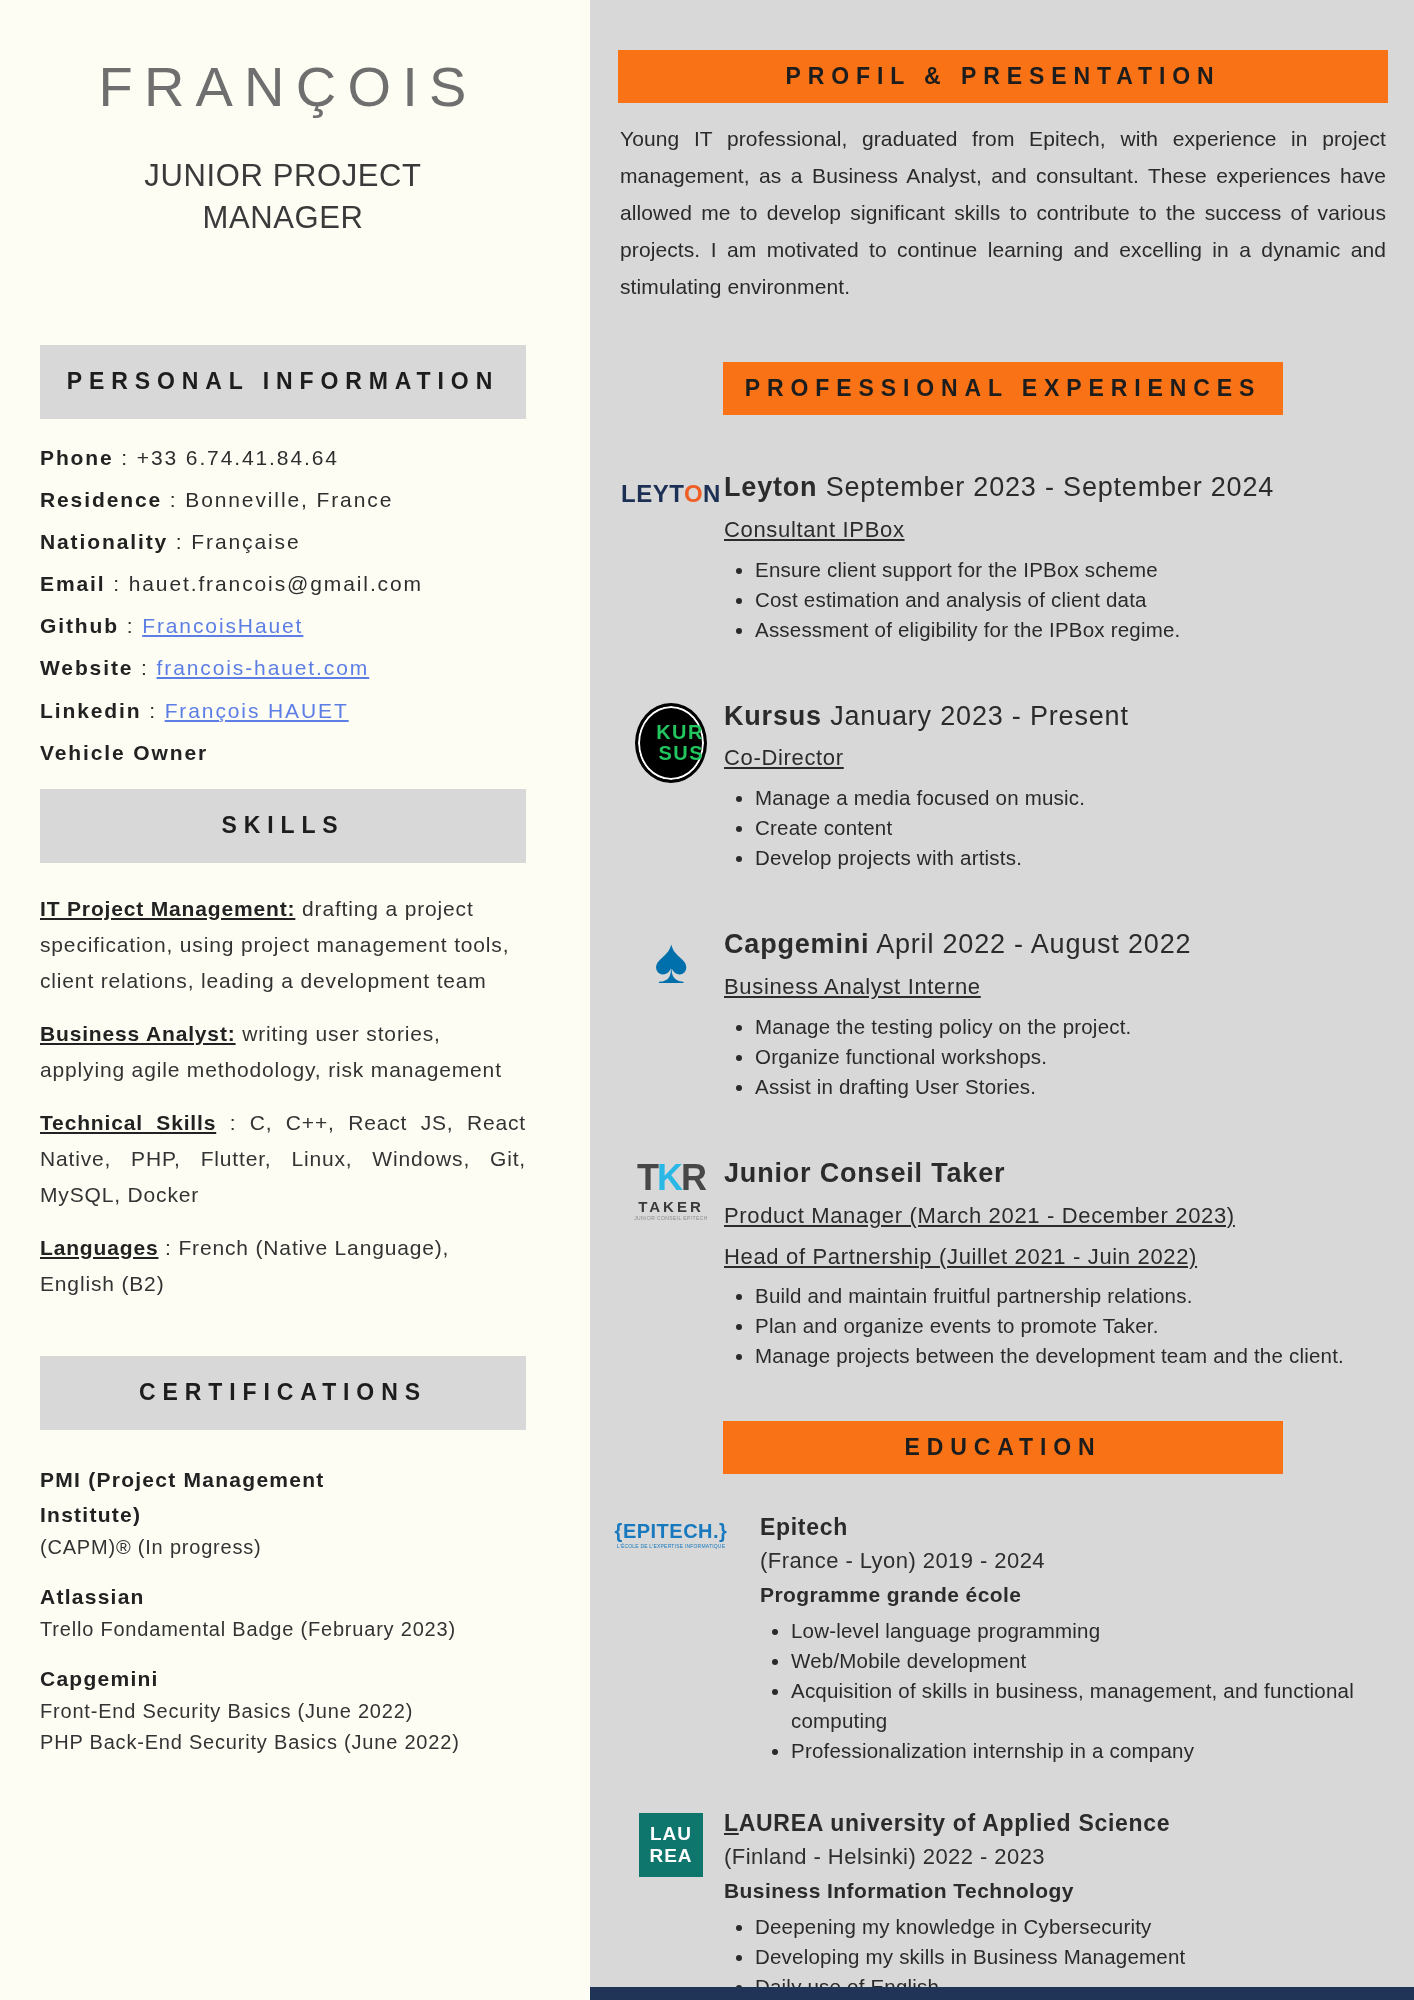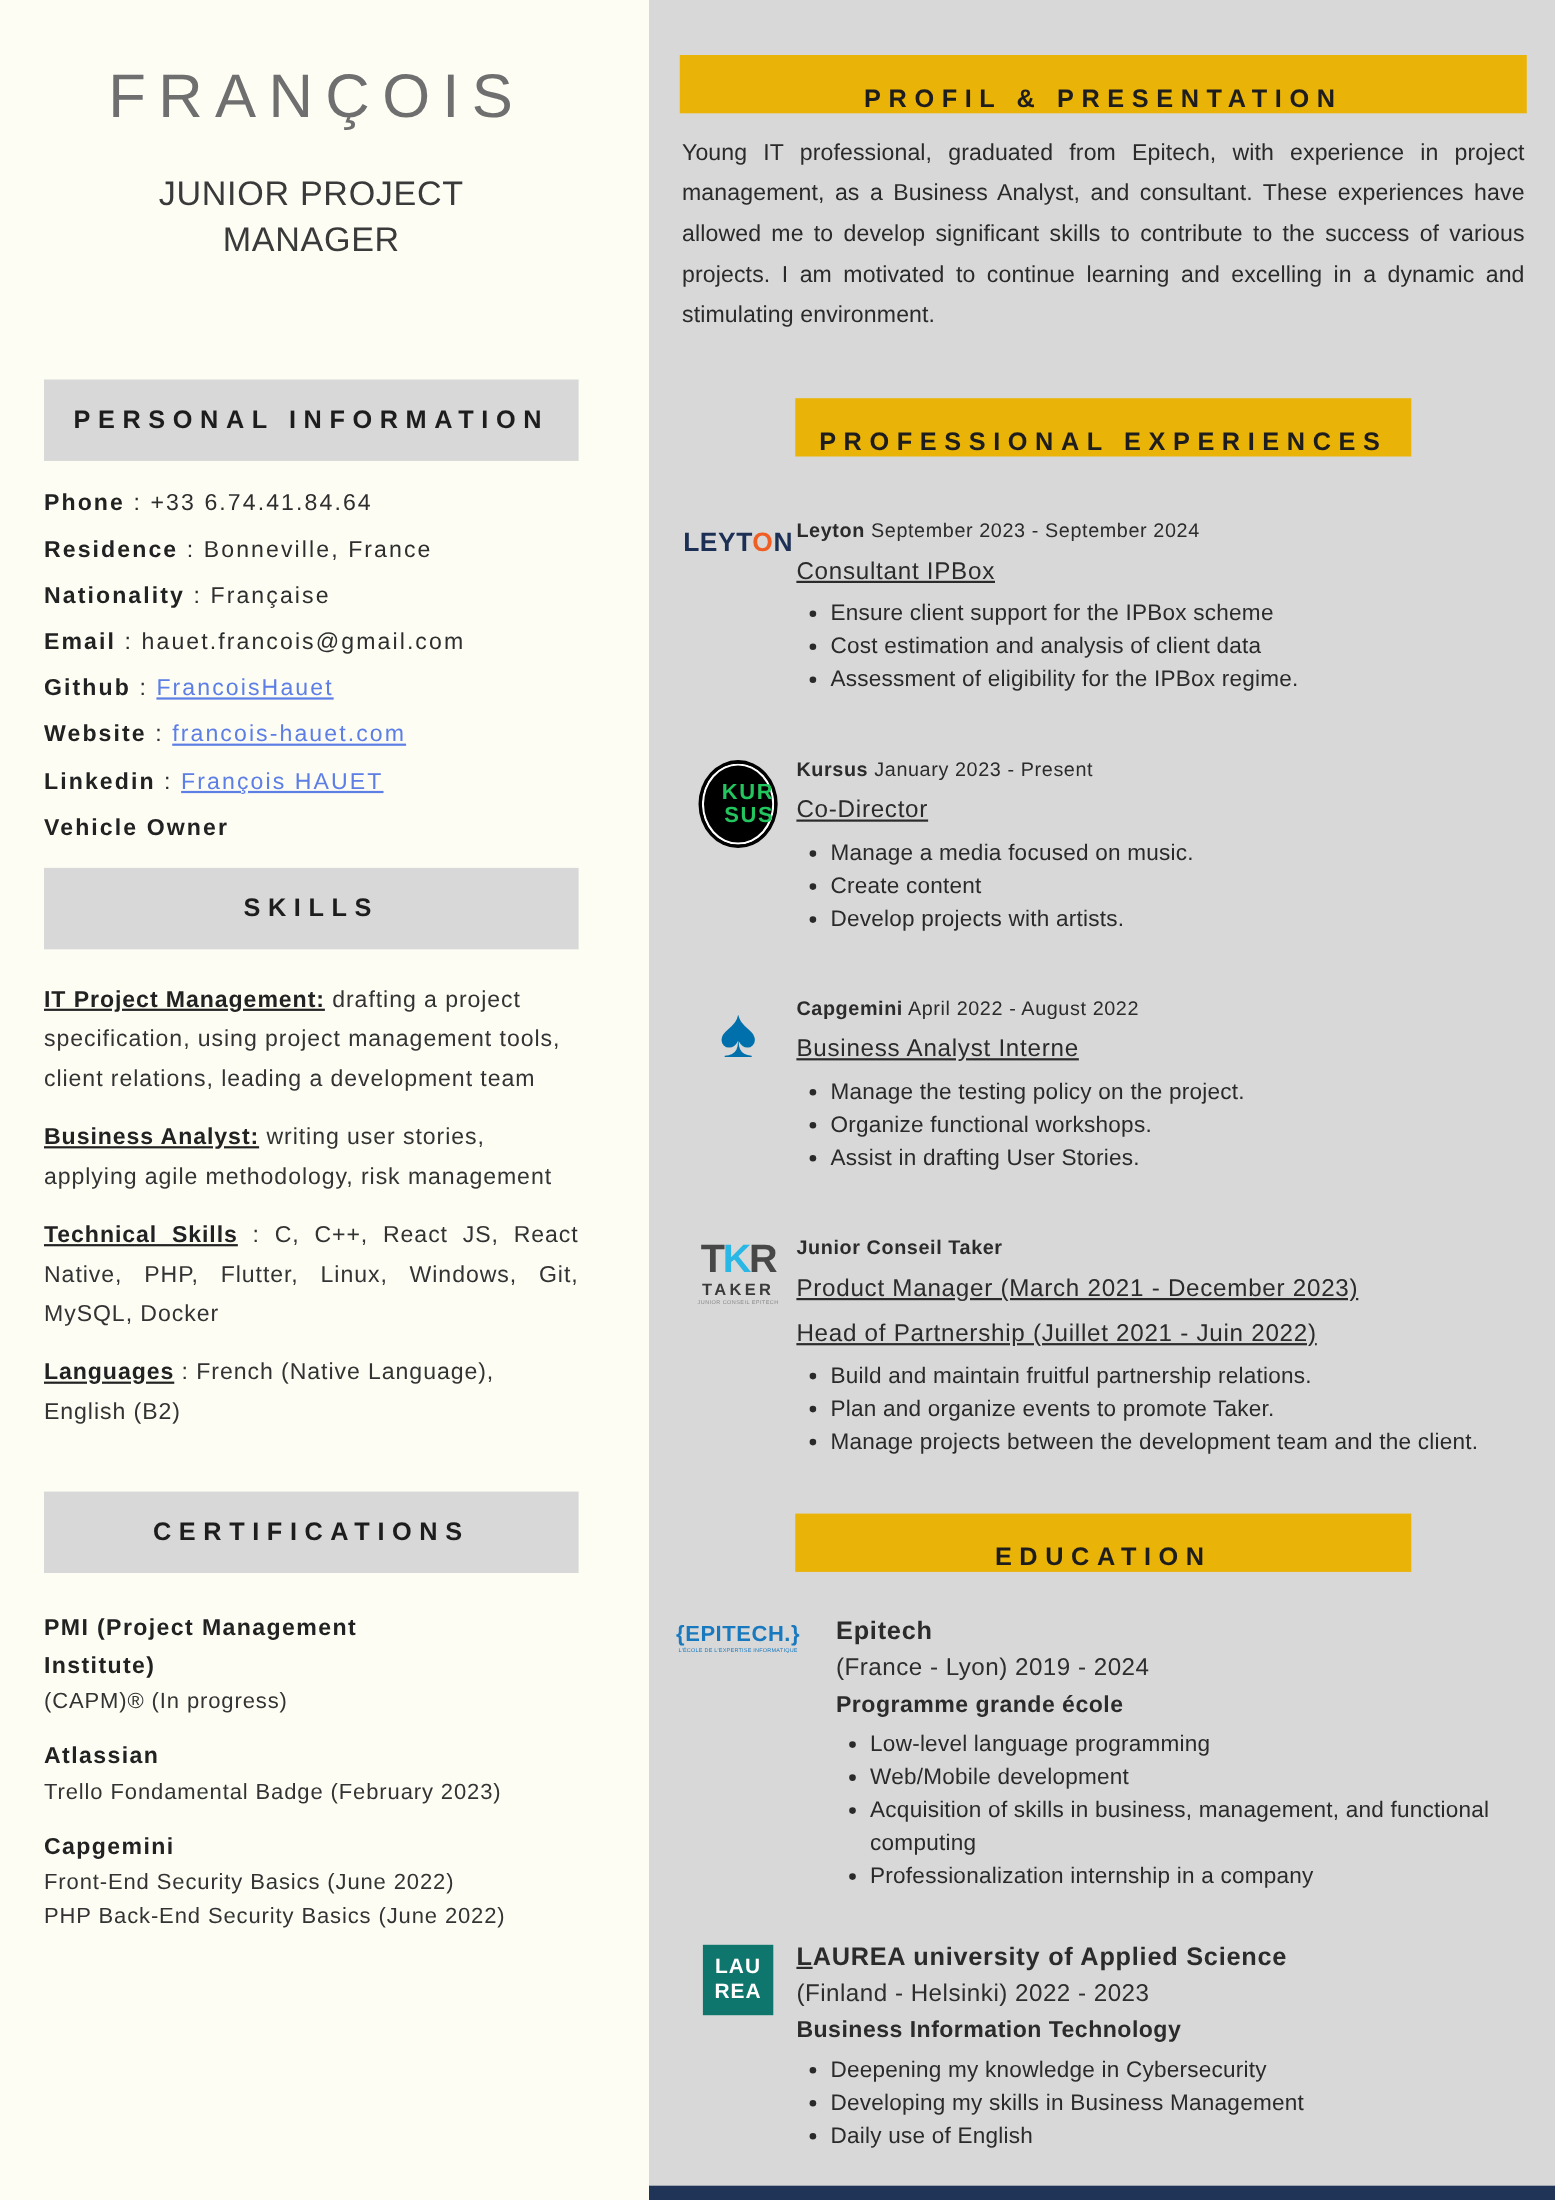--- a/index.html
+++ b/index.html
@@ -46,34 +46,34 @@
   .cert-block { margin-top:32px; }
   .cert-item { margin-bottom:16px; }
   .cert-title { font-weight:bold; font-size:21px; letter-spacing:0.06em; line-height:35px; color:#222; max-width:360px; }
   .cert-line { font-size:20px; letter-spacing:0.04em; line-height:31px; color:#333; }
 
   
   .col-right {
     flex:1; box-sizing:border-box; background:#D8D8D8;
     padding:50px 26px 0 28px; position:relative;
   }
-  .band-white { background:#eab308; height:53px; display:flex; align-items:flex-end; justify-content:center; }
+  .band-white { background:#f97316; height:53px; display:flex; align-items:center; justify-content:center; }
   .band-narrow { width:560px; margin:0 auto; }
   .profile-text {
     text-align:justify; font-size:21px; line-height:37px; color:#2A2A2A;
     margin:17px 2px 0; letter-spacing:0.005em;
   }
   .exp-band { margin-top:57px; }
   .edu-band { margin-top:50px; }
 
   .entry { display:flex; margin-top:55px; }
   .entry.first { margin-top:56px; }
   .logo-box { width:106px; flex:none; display:flex; justify-content:center; align-items:flex-start; padding-top:3px; }
   .entry-body { flex:1; min-width:0; }
-  .entry-title { font-size:18px; color:#2B2B2B; letter-spacing:0.03em; line-height:1.25; }
+  .entry-title { font-size:27px; color:#2B2B2B; letter-spacing:0.03em; line-height:1.25; }
   .entry-title .bold { font-weight:bold; }
   .role { font-size:22px; color:#2B2B2B; letter-spacing:0.03em; text-decoration:underline; margin-top:9px; line-height:1.45; }
   .role.justify { text-align:justify; }
   .bullets { margin:9px 0 0; padding-left:31px; }
   .bullets li { font-size:20.5px; line-height:30px; color:#2A2A2A; letter-spacing:0.01em; }
   .bullets li.justify { text-align:justify; }
 
   .edu-title { font-size:23px; font-weight:bold; color:#2B2B2B; letter-spacing:0.03em; }
   .edu-title.laurea::first-letter { text-decoration:underline; }
   .edu-sub { font-size:22px; color:#2E2E2E; margin-top:7px; letter-spacing:0.02em; }

